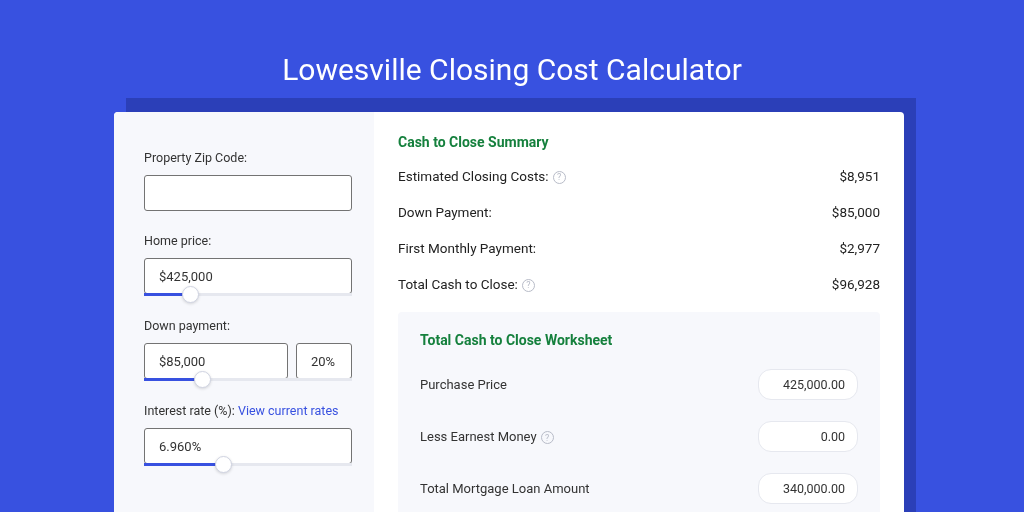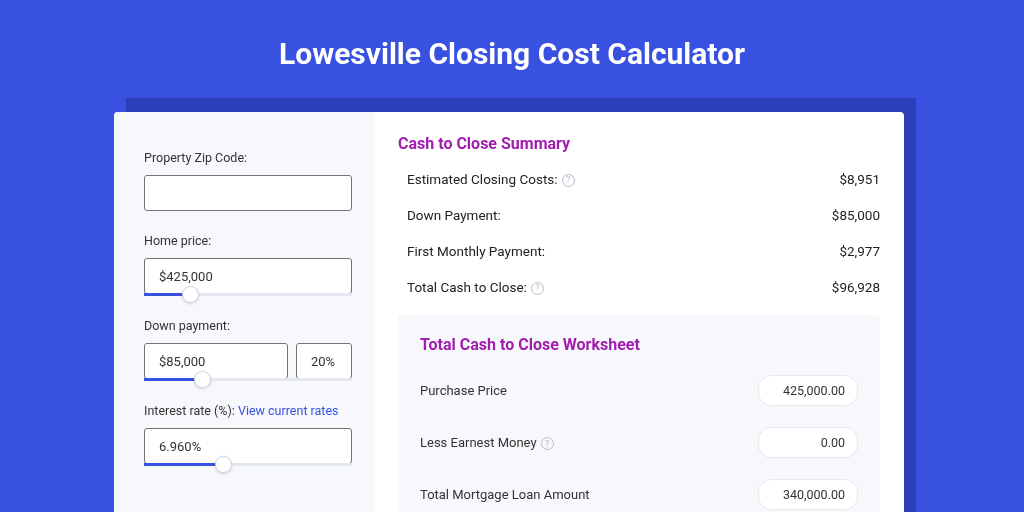--- a/index.html
+++ b/index.html
@@ -8,22 +8,22 @@
   background: #3851e0;
   width: 1024px;
   height: 512px;
   overflow: hidden;
   position: relative;
 }
 .title {
   text-align: center;
   color: #fff;
   font-size: 30px;
-  font-weight: 700;
-  padding: 36px 0 20px;
+  font-weight: 400;
+  padding: 52px 0 20px;
 }
 .shadow-box {
   position: absolute;
   left: 126px;
   top: 98px;
   width: 790px;
   height: 440px;
   background: #2b3fb8;
 }
 .card {
@@ -73,24 +73,24 @@
 .slider-fill { position:absolute; left:0; top:0; height:3px; background:#3851e0; }
 .slider-thumb {
   position:absolute; top:-7px; width:17px; height:17px; border-radius:50%;
   background:#fff; border:1px solid #d0d4e2; box-shadow:0 1px 3px rgba(0,0,0,.15);
 }
 .field-group { margin-bottom: 22px; }
 .dp-row { display:flex; gap:8px; }
 .dp-row .input-box:first-child { flex:1; }
 .dp-row .input-box:last-child { width:56px; }
 
-.section-title { font-size:16px; font-weight:700; color:#a21caf; margin-bottom:18px; }
+.section-title { font-size:14px; font-weight:700; color:#15803d; margin-bottom:18px; }
 .summary-row {
   display:flex; justify-content:space-between; align-items:center;
-  font-size:13.5px; color:#222; margin-bottom:20px;margin-left:9px;
+  font-size:13.5px; color:#222; margin-bottom:20px;
 }
 .summary-row.bold { font-weight:400; }
 .help-icon {
   display:inline-flex; align-items:center; justify-content:center;
   width:13px; height:13px; border:1px solid #b8bcc8; border-radius:50%;
   font-size:9px; color:#b8bcc8; margin-left:4px; vertical-align:middle;
 }
 .worksheet {
   background:#f7f8fc; border-radius:4px; padding:20px 22px; margin-top:6px;
 }

